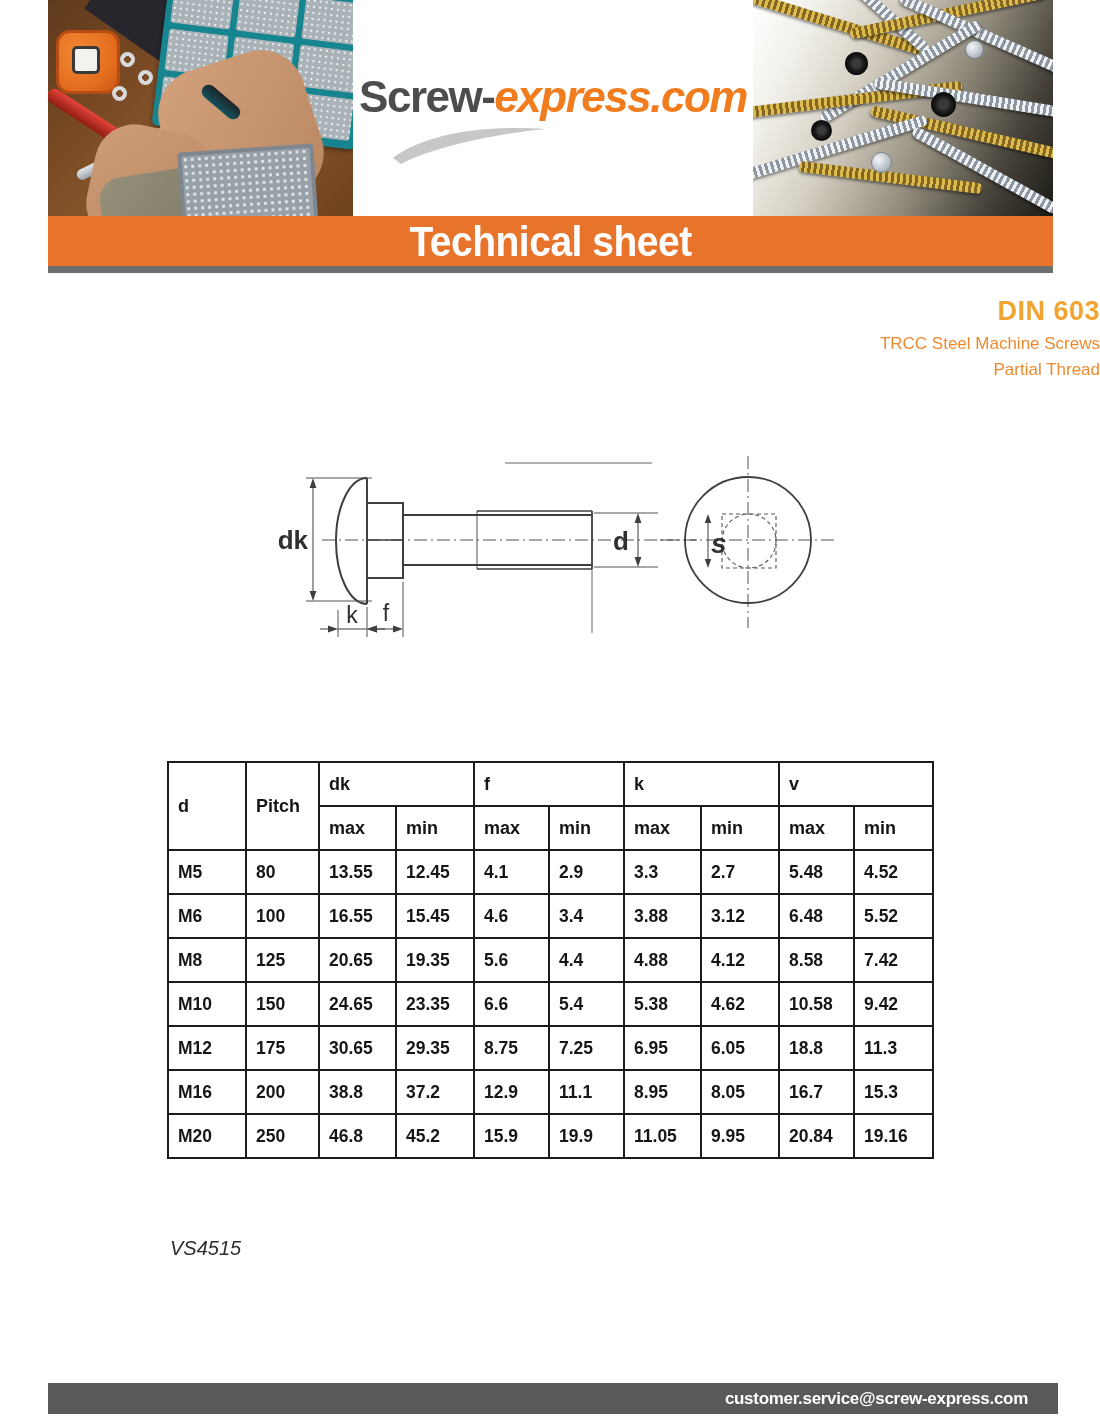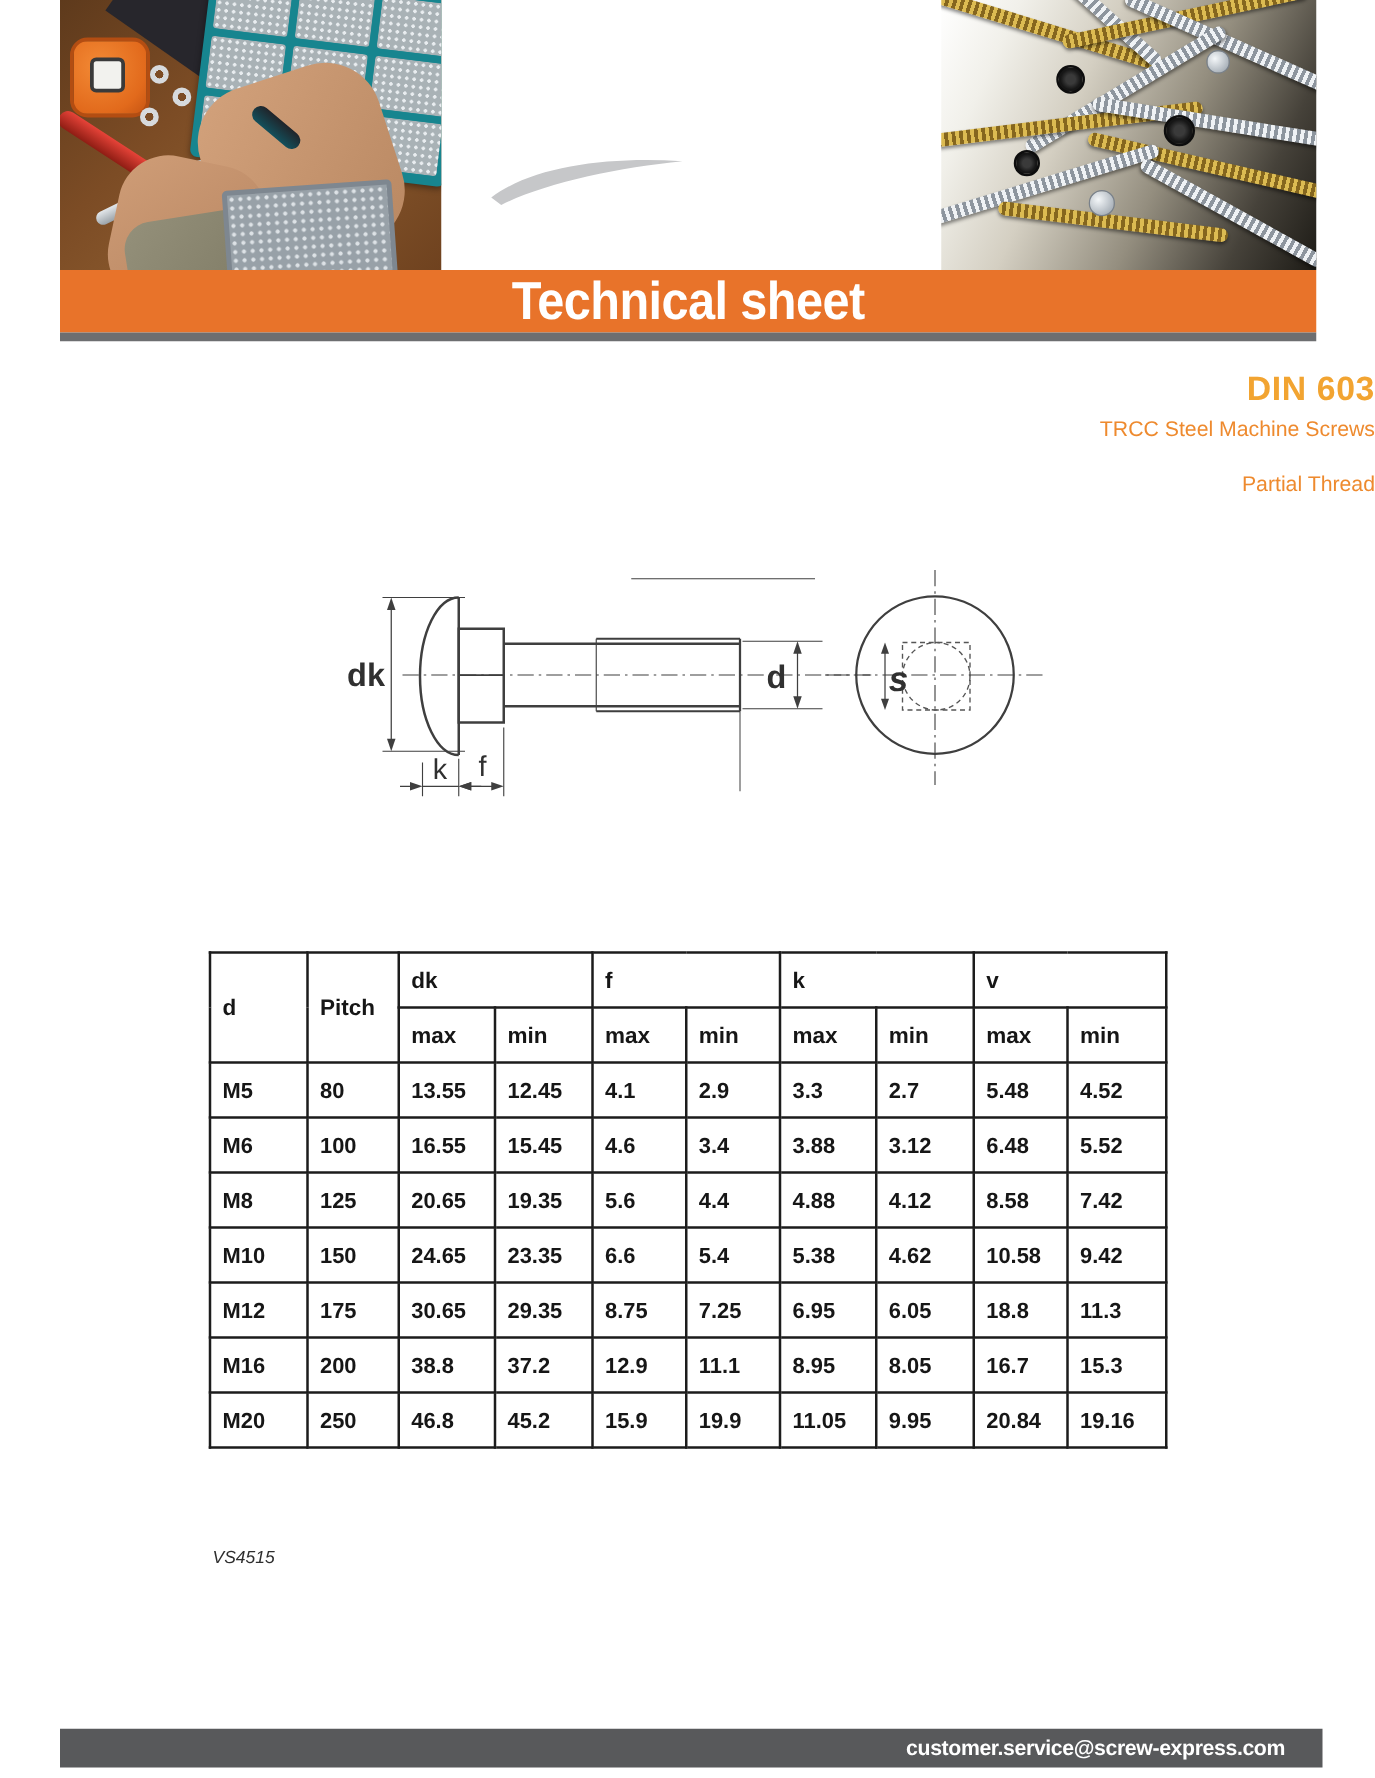--- a/index.html
+++ b/index.html
@@ -58,36 +58,36 @@
   .banner{left:48px;top:216px;width:1005px;height:50px;background:#e8732a;text-align:center;}
   .banner span{display:inline-block;line-height:50px;color:#ffffff;font-size:41px;font-weight:800;
     letter-spacing:-0.5px;transform:scale(0.95,1.04);}
   .graystrip{left:48px;top:266px;width:1005px;height:7px;background:#6d6e70;}
 
   
   .t-center{left:0;width:1100px;text-align:right;}
   .din{top:296px;font-size:27px;font-weight:700;color:#f2a431;letter-spacing:.5px;}
   .sub{font-size:17px;font-weight:500;color:#ee8a2e;}
   .sub1{top:334px;}
-  .sub2{top:378px;}
+  .sub2{top:360px;}
 
   
   .drawing{left:275px;top:438px;width:680px;height:235px;}
 
   
   table.spec{position:absolute;left:167px;top:761px;border-collapse:collapse;table-layout:fixed;width:765px;
     font-family:"Liberation Sans",sans-serif;color:#161616;}
   table.spec th,table.spec td{border:2px solid #1c1c1c;padding:0 0 0 9px;text-align:left;overflow:hidden;}
   table.spec th{font-size:18px;font-weight:700;height:42px;vertical-align:middle;}
   th.hd{vertical-align:top;padding-top:10px;}
   th.hpitch{vertical-align:top;padding-top:14px;font-size:13px;font-weight:400;}
   table.spec td{font-size:17.5px;font-weight:700;height:42px;vertical-align:middle;}
 
   
-  .ref{left:170px;top:1237px;font-size:14px;font-style:italic;color:#2e2e2e;}
+  .ref{left:170px;top:1237px;font-size:20px;font-style:italic;color:#2e2e2e;}
   .footer{left:48px;top:1383px;width:1010px;height:31px;background:#58595b;}
   .footer span{display:block;line-height:31px;text-align:right;padding-right:30px;color:#ffffff;
     font-size:17px;font-weight:700;letter-spacing:-0.3px;}
 </style>
 </head>
 <body>
 
 <div class="page">
 
   <div class="abs photo photo-left">
@@ -130,20 +130,23 @@
     <div class="screwbar silverbar" style="left:-12px;top:142px;width:190px;transform:rotate(-17deg);"></div>
     <div class="screwbar brassbar" style="left:45px;top:172px;width:185px;transform:rotate(7deg);"></div>
     <div class="screwbar silverbar" style="left:150px;top:165px;width:165px;transform:rotate(29deg);"></div>
     <div class="headdark" style="left:92px;top:52px;width:19px;height:19px;"></div>
     <div class="headdark" style="left:178px;top:92px;width:21px;height:21px;"></div>
     <div class="headdark" style="left:58px;top:120px;width:17px;height:17px;"></div>
     <div class="headlight" style="left:212px;top:40px;width:17px;height:17px;"></div>
     <div class="headlight" style="left:118px;top:152px;width:19px;height:19px;"></div>
   </div>
 
+  <div class="abs logo">
+    <span class="p1">Screw-</span><span class="p2">express.com</span>
+  </div>
   <svg class="abs swoosh" viewBox="0 0 165 44">
     <path d="M5,34 C38,9 98,1 158,5 C106,10 46,23 13,40 Z" fill="#c6c7c9"></path>
   </svg>
 
   <div class="abs banner">
     <span>Technical sheet</span>
   </div>
   <div class="abs graystrip"></div>
 
   <div class="abs t-center din">DIN 603</div>

